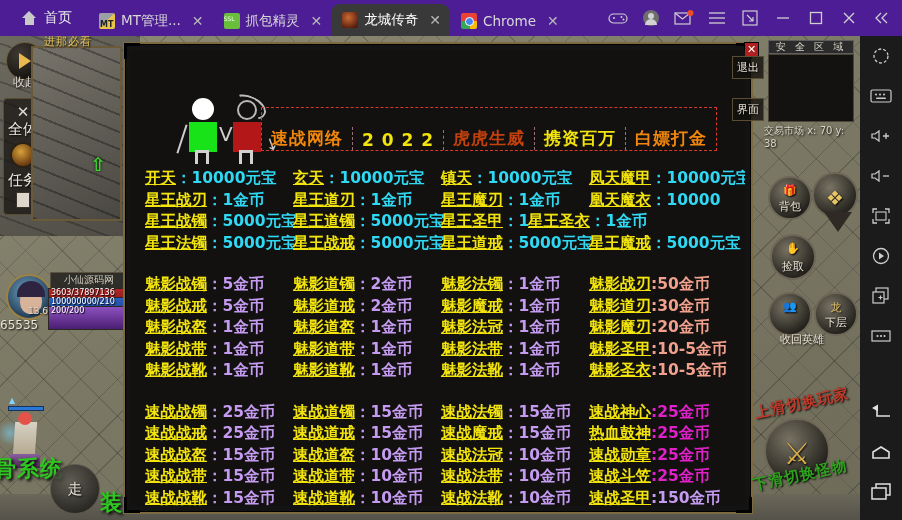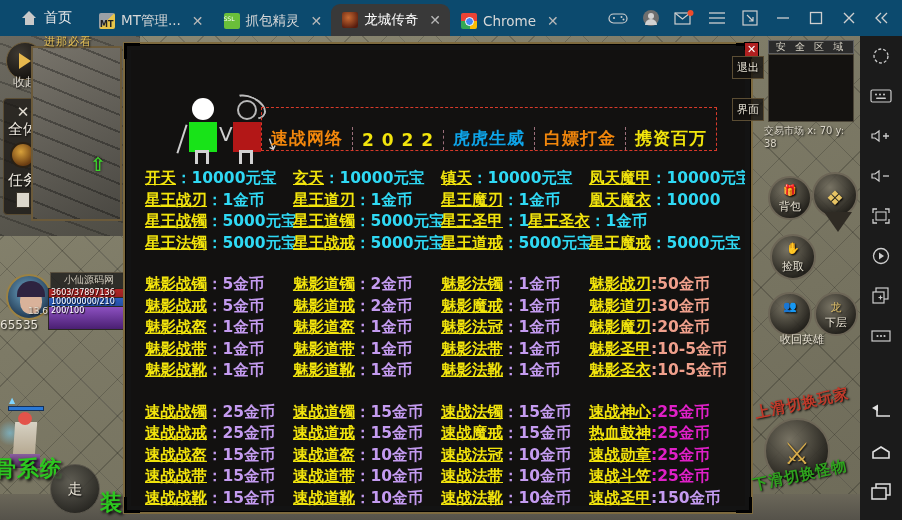--- a/index.html
+++ b/index.html
@@ -6,21 +6,21 @@
   html, body {
     width: 902px; height: 520px;
     background: #141414;
     font-family: "DejaVu Sans", "Liberation Sans", sans-serif;
     overflow: hidden;
   }
 
   
   #tabbar {
     position: absolute; left: 0; top: 0; width: 902px; height: 36px;
-    background: #0c4a6e;
+    background: #4c1d95;
     display: flex; align-items: flex-end;
   }
   .home-tab {
     display: flex; align-items: center; gap: 7px;
     height: 36px; padding: 0 16px 0 22px; color: #e8e8e8; font-size: 14px;
   }
   .home-ico { width: 15px; height: 14px; position: relative; display:inline-block; }
   .home-ico:before{
     content:""; position:absolute; left:0; top:0; width:0;height:0;
     border-left:7.5px solid transparent;border-right:7.5px solid transparent;
@@ -360,21 +360,21 @@
   <div id="namebox">
       <span>小仙源码网</span>
     </div>
   <div class="bar" id="bar-hp">
       <span class="bar-t">3603/37897136</span>
     </div>
   <div class="bar" id="bar-mp">
       <span class="bar-t">100000000/210</span>
     </div>
   <div class="bar" id="bar-xp">
-      <span class="bar-t">200/100</span>
+      <span class="bar-t">200/200</span>
     </div>
   <div id="lvlchip">13.6</div>
   <div id="goldnum">65535</div>
 
   <div id="player">
     <div id="p-label">▲</div>
     <div id="p-bar"></div>
     <div id="p-glow"></div>
     <div id="p-body"></div>
     <div id="p-head"></div>
@@ -404,23 +404,23 @@
         <div class="mk-arc"></div>
         <div class="mk-head mk-h2"></div>
         <div class="mk-torso mk-t2"></div>
         <div class="mk-leg mk-l2"></div>
         <div class="mk-arrow">↘</div>
       </div>
 
       <div id="banner">
           <div class="bn-cell" style="color: rgb(242, 135, 12);">速战网络</div>
           <div class="bn-cell" style="color: rgb(242, 228, 12);">2 0 2 2</div>
-          <div class="bn-cell" style="color: #0ea5e9;">虎虎生威</div>
+          <div class="bn-cell" style="color: #c2410c;">虎虎生威</div>
+          <div class="bn-cell" style="color: rgb(242, 228, 12);">携资百万</div>
           <div class="bn-cell" style="color: rgb(242, 135, 12);">白嫖打金</div>
-          <div class="bn-cell" style="color: rgb(242, 228, 12);">携资百万</div>
         </div>
 
       <div id="rows">
           <div class="sec">
             <div class="row"><span class="col" style="width: 148px;"><span class="nm">开天</span><span class="sep pr-cy">：</span><span class="pr-cy">10000元宝</span></span><span class="col" style="width: 148px;"><span class="nm">玄天</span><span class="sep pr-cy">：</span><span class="pr-cy">10000元宝</span></span><span class="col" style="width: 148px;"><span class="nm">镇天</span><span class="sep pr-cy">：</span><span class="pr-cy">10000元宝</span></span><span class="col" style="width: 150px;"><span class="nm">凤天魔甲</span><span class="sep pr-cy">：</span><span class="pr-cy">10000元宝</span></span></div>
             <div class="row"><span class="col" style="width: 148px;"><span class="nm">星王战刃</span><span class="sep pr-cy">：</span><span class="pr-cy">1金币</span></span><span class="col" style="width: 148px;"><span class="nm">星王道刃</span><span class="sep pr-cy">：</span><span class="pr-cy">1金币</span></span><span class="col" style="width: 148px;"><span class="nm">星王魔刃</span><span class="sep pr-cy">：</span><span class="pr-cy">1金币</span></span><span class="col" style="width: 150px;"><span class="nm">凰天魔衣</span><span class="sep pr-cy">：</span><span class="pr-cy">10000</span></span></div>
             <div class="row"><span class="col" style="width: 148px;"><span class="nm">星王战镯</span><span class="sep pr-cy">：</span><span class="pr-cy">5000元宝</span></span><span class="col" style="width: 148px;"><span class="nm">星王道镯</span><span class="sep pr-cy">：</span><span class="pr-cy">5000元宝</span></span><span class="col" style="width: 87px;"><span class="nm">星王圣甲</span><span class="sep pr-cy">：</span><span class="pr-cy">1</span></span><span class="col" style="width: 150px;"><span class="nm">星王圣衣</span><span class="sep pr-cy">：</span><span class="pr-cy">1金币</span></span></div>
             <div class="row"><span class="col" style="width: 148px;"><span class="nm">星王法镯</span><span class="sep pr-cy">：</span><span class="pr-cy">5000元宝</span></span><span class="col" style="width: 148px;"><span class="nm">星王战戒</span><span class="sep pr-cy">：</span><span class="pr-cy">5000元宝</span></span><span class="col" style="width: 148px;"><span class="nm">星王道戒</span><span class="sep pr-cy">：</span><span class="pr-cy">5000元宝</span></span><span class="col" style="width: 150px;"><span class="nm">星王魔戒</span><span class="sep pr-cy">：</span><span class="pr-cy">5000元宝</span></span></div>
             <div class="gap" style="display: block; height: 20px;"></div>
           </div>

